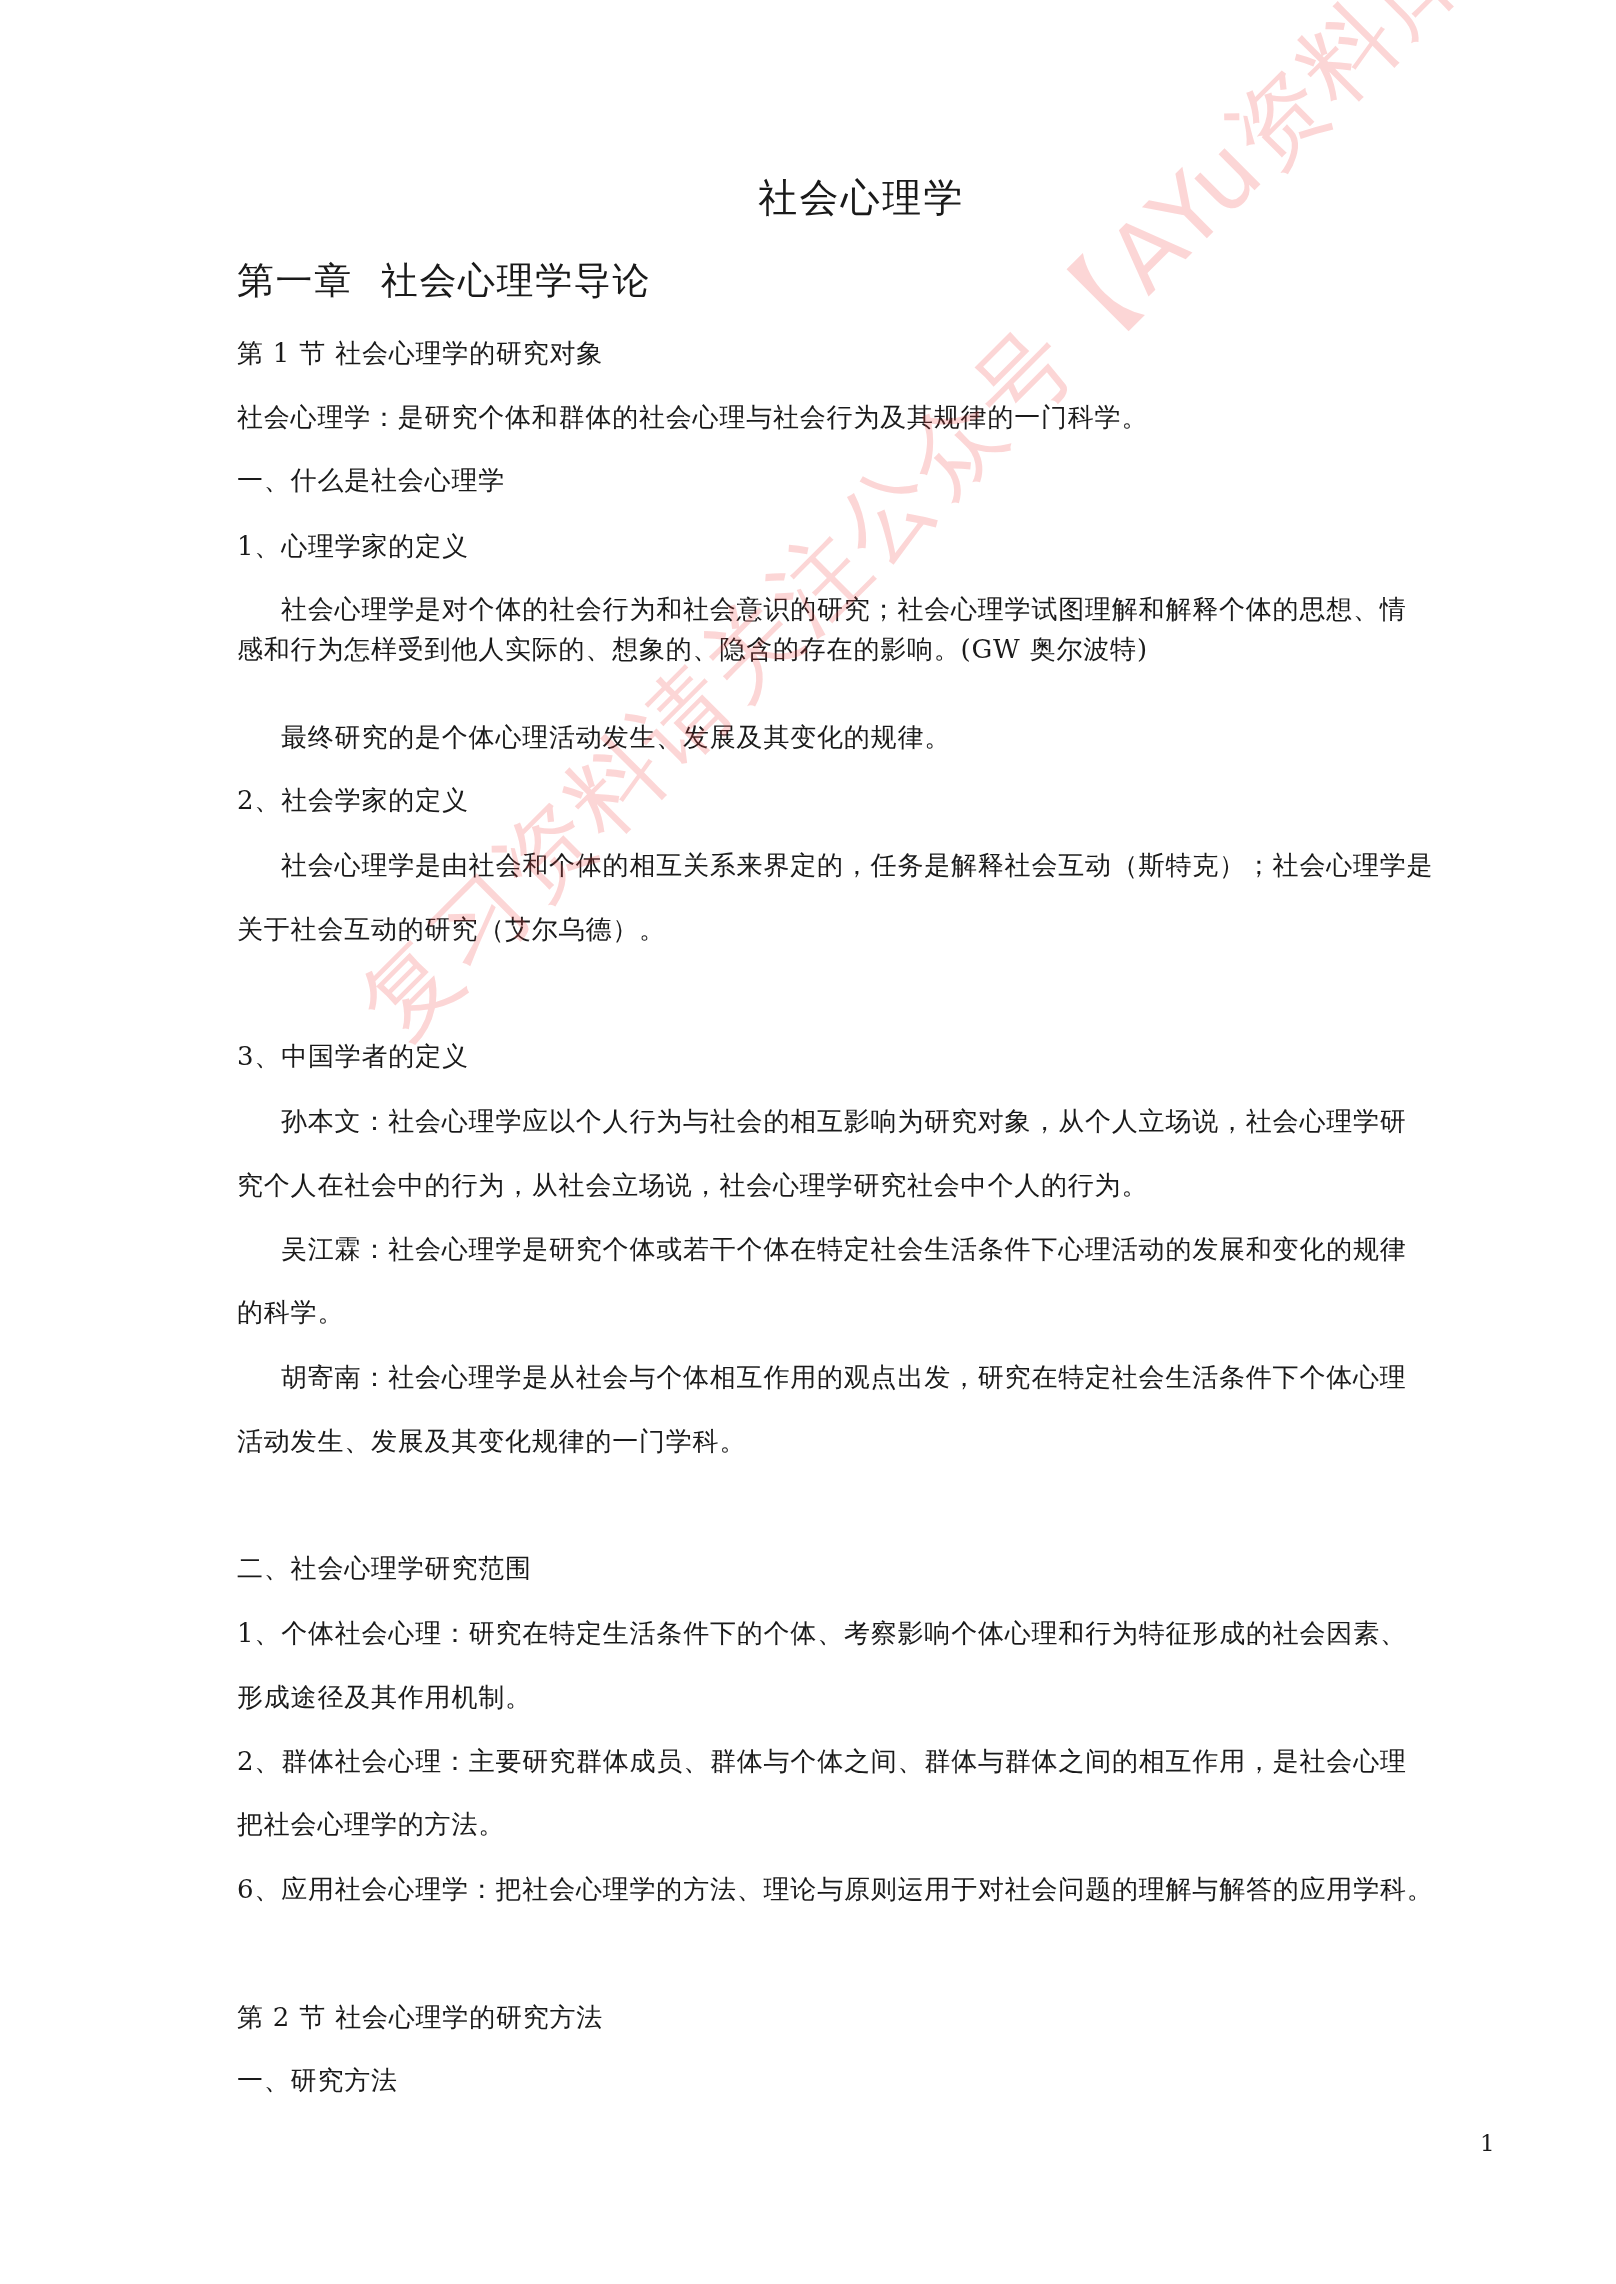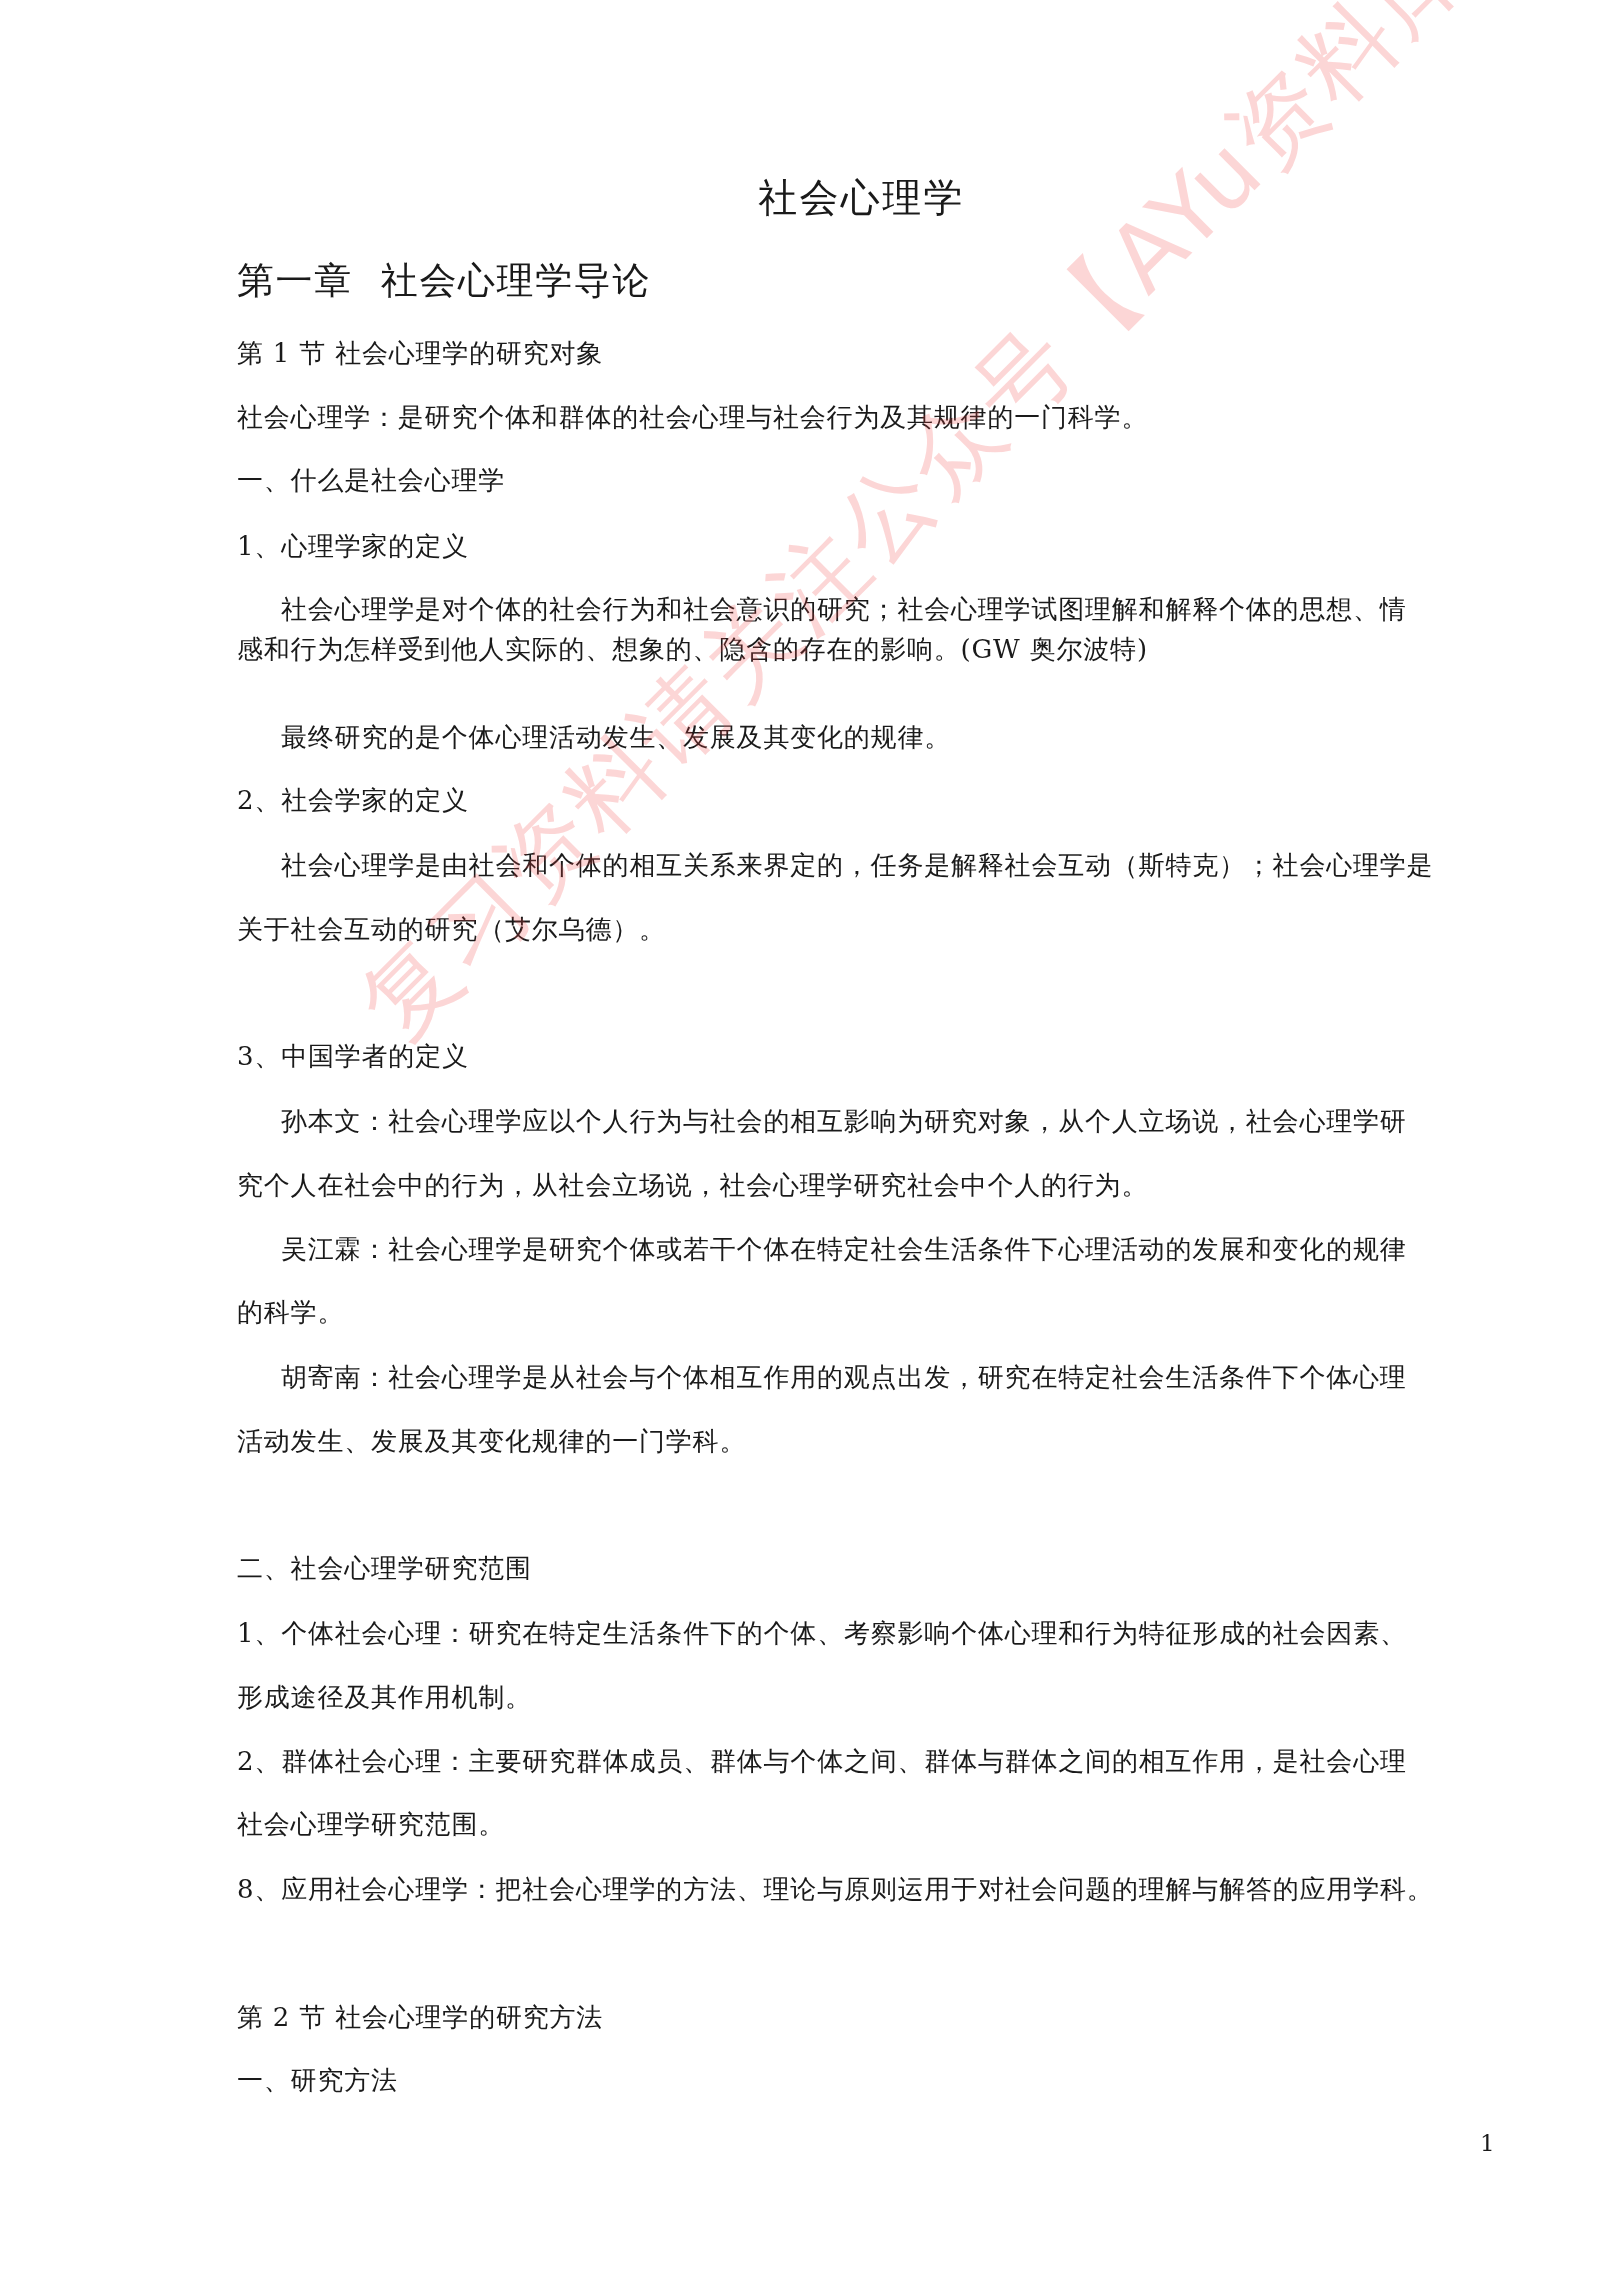--- a/index.html
+++ b/index.html
@@ -39,22 +39,22 @@
   <div class="line indent" style="top:1106px">孙本文：社会心理学应以个人行为与社会的相互影响为研究对象，从个人立场说，社会心理学研</div>
   <div class="line" style="top:1170px">究个人在社会中的行为，从社会立场说，社会心理学研究社会中个人的行为。</div>
   <div class="line indent" style="top:1234px">吴江霖：社会心理学是研究个体或若干个体在特定社会生活条件下心理活动的发展和变化的规律</div>
   <div class="line" style="top:1297px">的科学。</div>
   <div class="line indent" style="top:1362px">胡寄南：社会心理学是从社会与个体相互作用的观点出发，研究在特定社会生活条件下个体心理</div>
   <div class="line" style="top:1426px">活动发生、发展及其变化规律的一门学科。</div>
   <div class="line" style="top:1553px">二、社会心理学研究范围</div>
   <div class="line" style="top:1618px">1、个体社会心理：研究在特定生活条件下的个体、考察影响个体心理和行为特征形成的社会因素、</div>
   <div class="line" style="top:1682px">形成途径及其作用机制。</div>
   <div class="line" style="top:1746px">2、群体社会心理：主要研究群体成员、群体与个体之间、群体与群体之间的相互作用，是社会心理</div>
-  <div class="line" style="top:1809px">社会心理学研究范围。</div>
-  <div class="line" style="top:1874px">8、应用社会心理学：把社会心理学的方法、理论与原则运用于对社会问题的理解与解答的应用学科。</div>
+  <div class="line" style="top:1809px">把社会心理学的方法。</div>
+  <div class="line" style="top:1874px">6、应用社会心理学：把社会心理学的方法、理论与原则运用于对社会问题的理解与解答的应用学科。</div>
   <div class="line" style="top:2002px">第 2 节  社会心理学的研究方法</div>
   <div class="line" style="top:2065px">一、研究方法</div>
 
   <div class="pagenum">1</div>
 
   <div class="watermark">复习资料请关注公众号【AYu资料库】</div>
 </div>
 
 
 </body></html>

